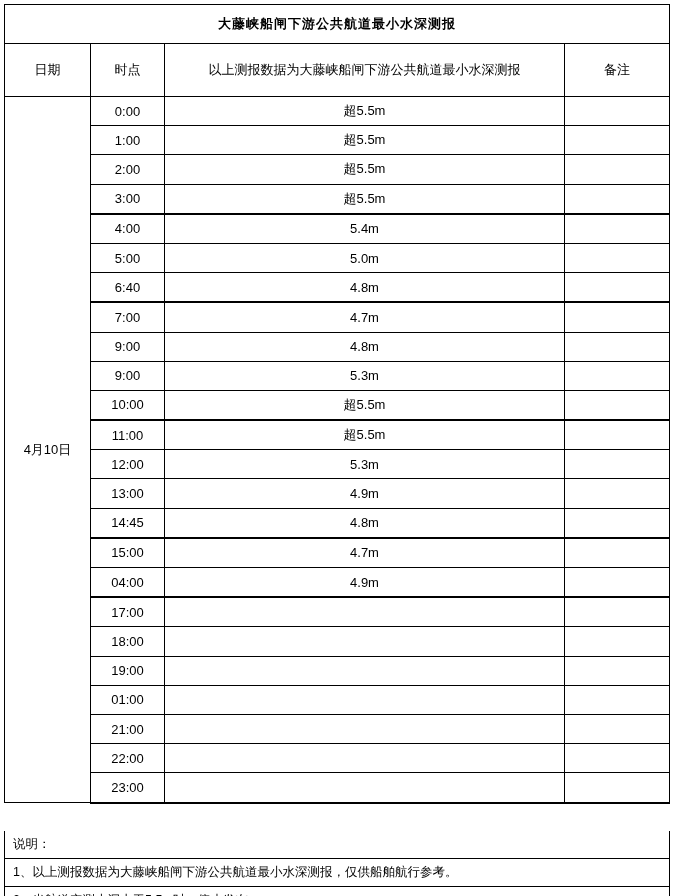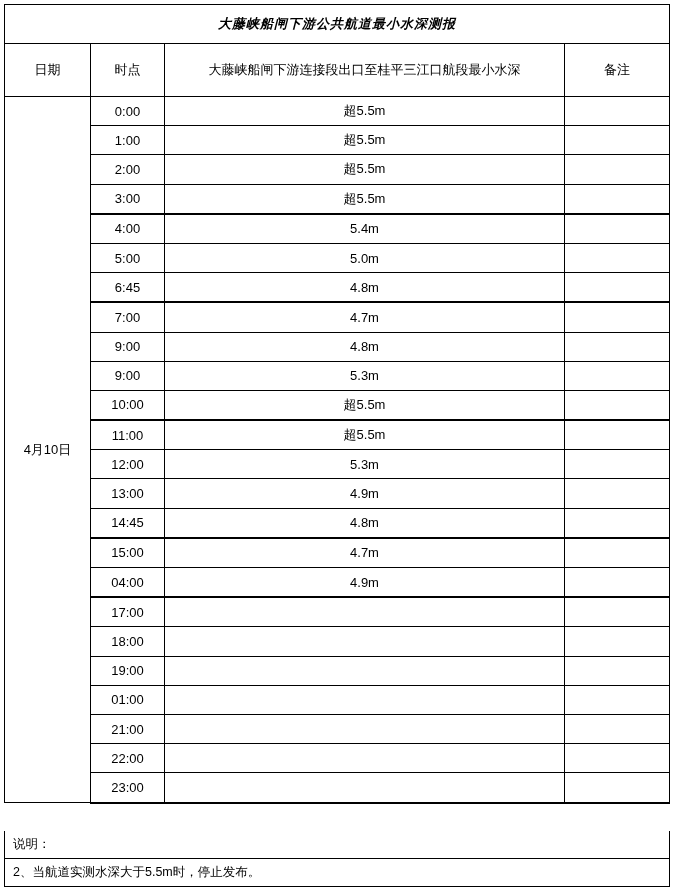--- a/index.html
+++ b/index.html
@@ -32,21 +32,20 @@
     text-align: center;
     vertical-align: middle;
     font-size: 13px;
     background: #ffffff;
   }
   .title-cell {
     height: 38px;
     font-size: 20px;
     font-weight: bold;
     letter-spacing: 1px;
-    font-style: italic;
   }
   .hdr-cell {
     height: 52px;
     font-size: 14px;
   }
   .hdr-wide {
     font-size: 13.5px;
   }
   .row-cell {
     height: 28.2px;
@@ -94,21 +93,21 @@
       <col style="width:400px">
       <col style="width:105px">
     </colgroup>
     <tbody>
       <tr>
         <td class="title-cell" colspan="4">大藤峡船闸下游公共航道最小水深测报</td>
       </tr>
       <tr>
         <td class="hdr-cell">日期</td>
         <td class="hdr-cell">时点</td>
-        <td class="hdr-cell hdr-wide">大藤峡船闸下游连接段出口至桂平三江口航段最小水深</td>
+        <td class="hdr-cell hdr-wide">以上测报数据为大藤峡船闸下游公共航道最小水深测报</td>
         <td class="hdr-cell">备注</td>
       </tr>
 
       <tr>
         <td class="date-cell" rowspan="24">4月10日</td>
         <td class="row-cell">0:00</td>
         <td class="row-cell">超5.5m</td>
         <td class="row-cell"></td>
       </tr>
       <tr>
@@ -130,21 +129,21 @@
         <td class="row-cell">4:00</td>
         <td class="row-cell">5.4m</td>
         <td class="row-cell"></td>
       </tr>
       <tr>
         <td class="row-cell">5:00</td>
         <td class="row-cell">5.0m</td>
         <td class="row-cell"></td>
       </tr>
       <tr>
-        <td class="row-cell thick-bottom">6:45</td>
+        <td class="row-cell thick-bottom">6:40</td>
         <td class="row-cell thick-bottom">4.8m</td>
         <td class="row-cell thick-bottom"></td>
       </tr>
       <tr>
         <td class="row-cell">7:00</td>
         <td class="row-cell">4.7m</td>
         <td class="row-cell"></td>
       </tr>
       <tr>
         <td class="row-cell">9:00</td>
@@ -234,18 +233,21 @@
       <col style="width:665px">
     </colgroup>
     <tbody>
       <tr>
         <td class="spacer-cell"></td>
       </tr>
       <tr>
         <td class="first">说明：</td>
       </tr>
       <tr>
+        <td>1、以上测报数据为大藤峡船闸下游公共航道最小水深测报，仅供船舶航行参考。</td>
+      </tr>
+      <tr>
         <td>2、当航道实测水深大于5.5m时，停止发布。</td>
       </tr>
     </tbody>
   </table>
 
 </div>
 
 </body></html>

